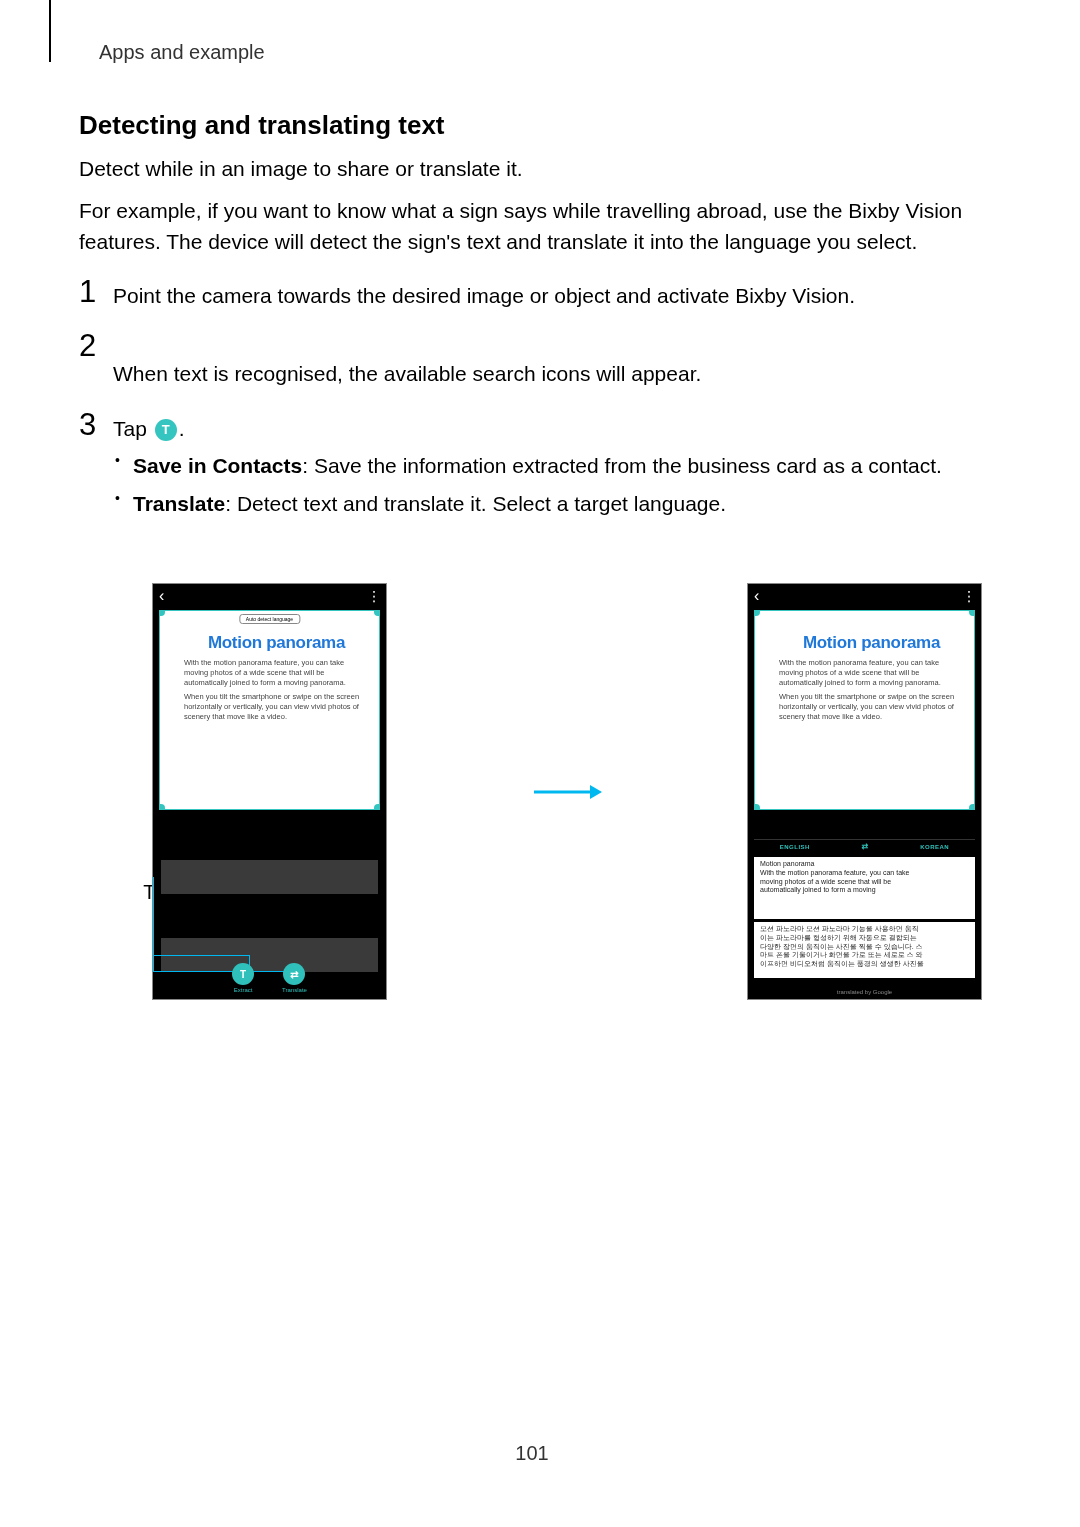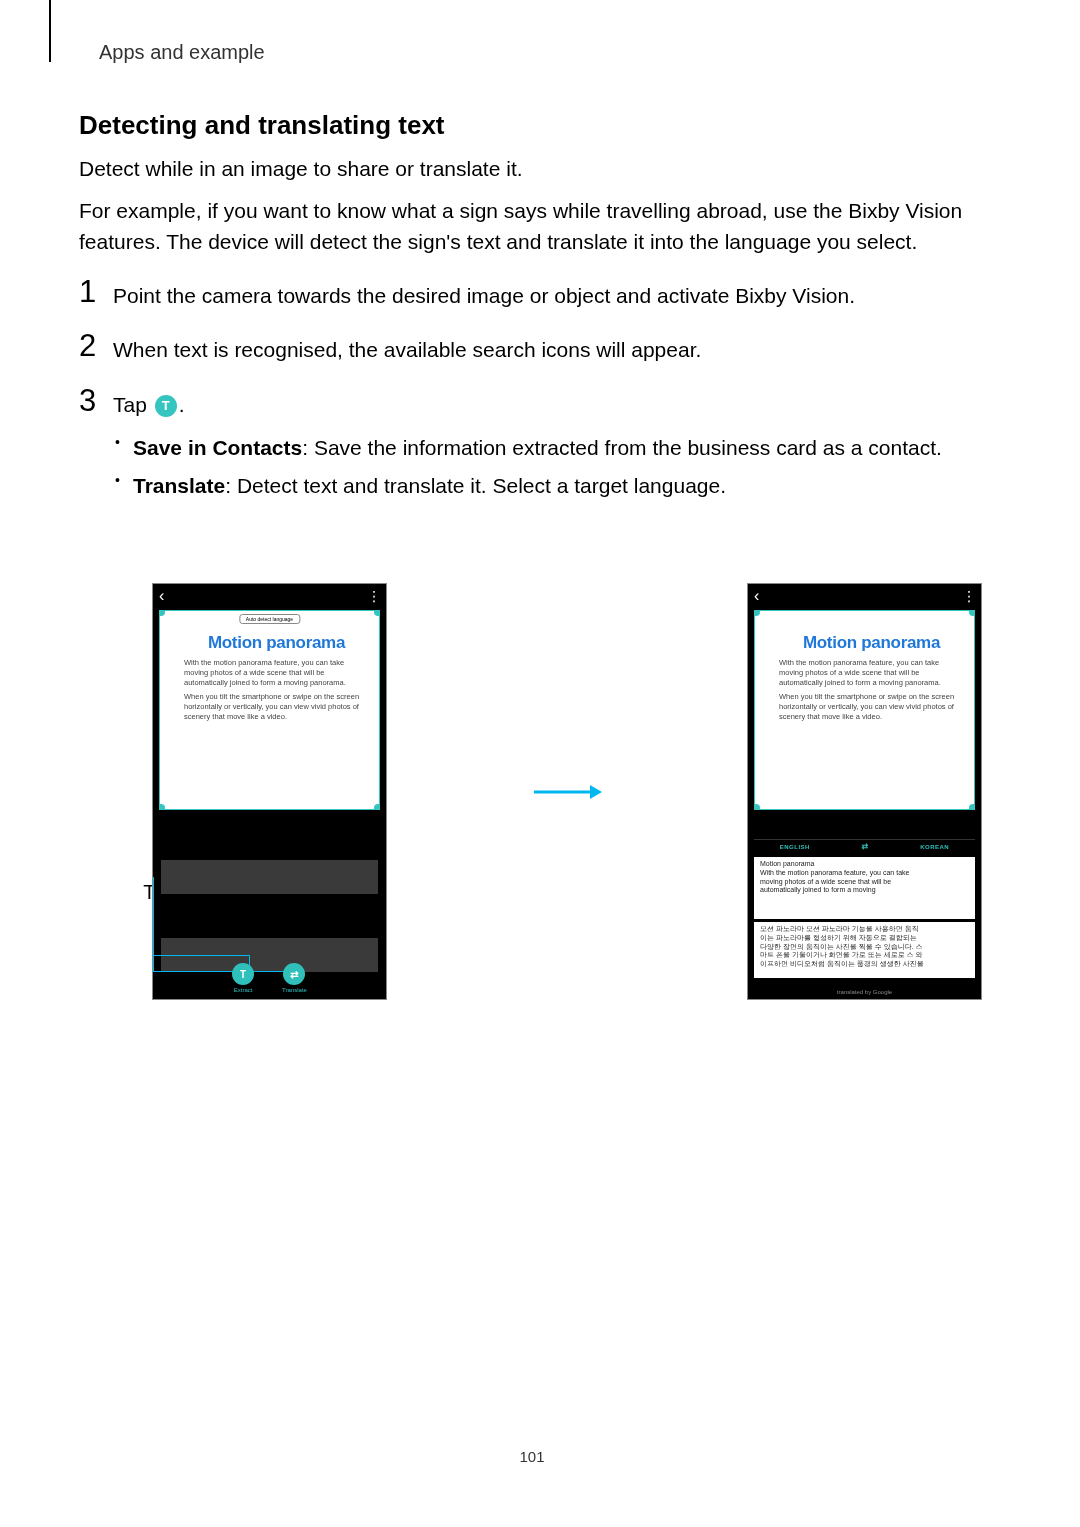--- a/index.html
+++ b/index.html
@@ -59,37 +59,37 @@
     flex-shrink: 0;
     line-height: 1;
     margin-top: -4px;
   }
   .step-body {
     font-size: 21px;
     line-height: 1.55;
     color: #000;
     padding-left: 4px;
   }
-  .step-body .line2 { margin-top: 0; }
+  .step-body .line2 { margin-top: 24px; }
   .t-icon {
     display: inline-flex;
     width: 22px;
     height: 22px;
     background: #35c5c0;
     border-radius: 50%;
     color: #fff;
     font-size: 13px;
     font-weight: 600;
     align-items: center;
     justify-content: center;
     vertical-align: middle;
     margin: 0 2px;
   }
   .sub-bullets {
-    margin-top: 10px;
+    margin-top: 4px;
     padding-left: 20px;
   }
   .sub-bullets li {
     list-style: none;
     position: relative;
     font-size: 21px;
     line-height: 1.6;
     margin-bottom: 4px;
   }
   .sub-bullets li::before {
@@ -263,21 +263,21 @@
     text-align: center;
     font-size: 6px;
     color: #888;
   }
 
   .page-number {
     position: absolute;
     left: 0; right: 16px;
     bottom: 62px;
     text-align: center;
-    font-size: 15px;
+    font-size: 20px;
     color: #333;
   }
 </style>
 </head>
 <body>
 
 <div class="page-margin-left"></div>
 <div class="header-label">Apps and example</div>
 
 <div class="content">

